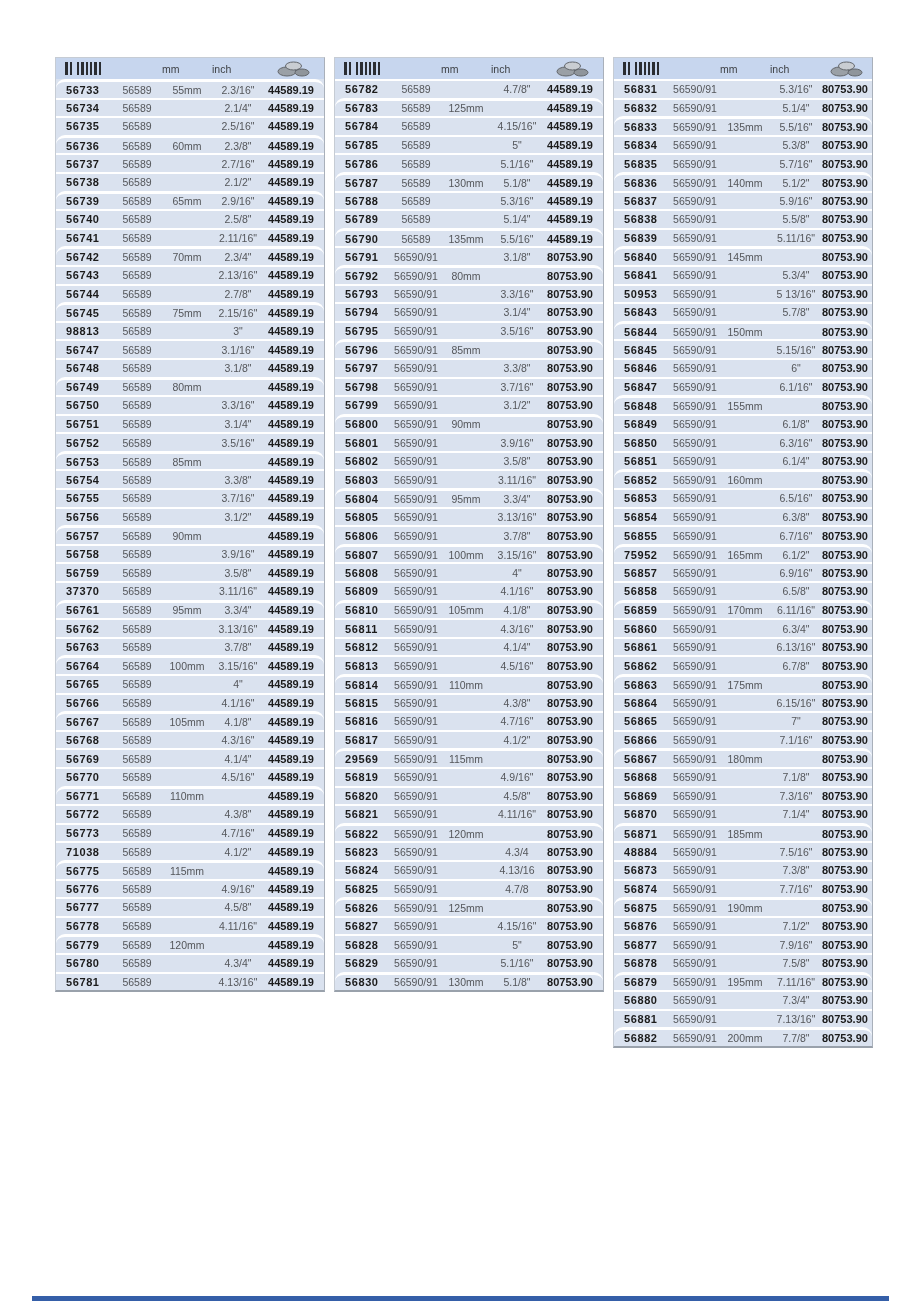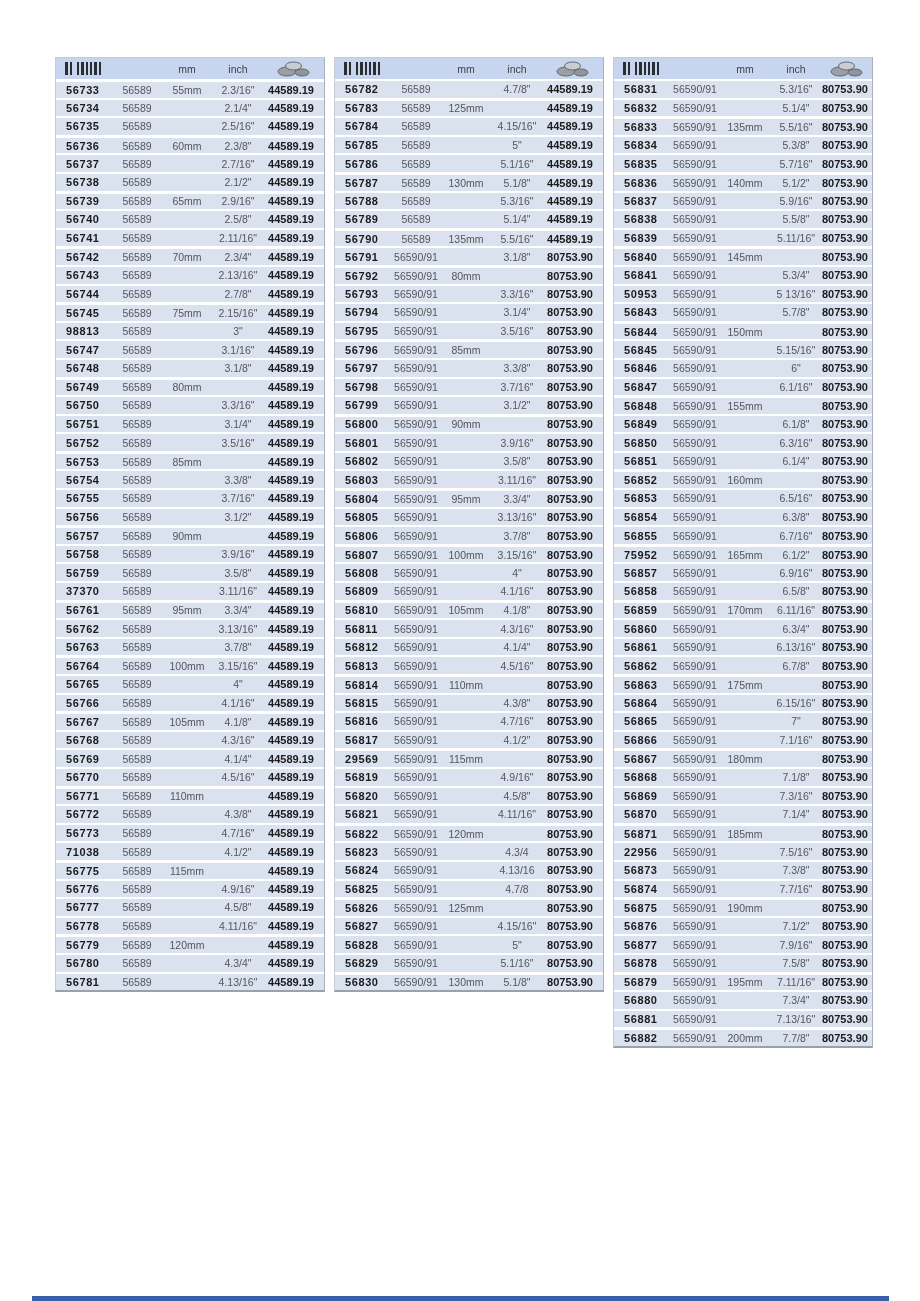--- a/index.html
+++ b/index.html
@@ -10,30 +10,30 @@
   .tables{position:absolute;top:57px;left:55px;display:flex;gap:9px;align-items:flex-start;}
   .table{
     width:270px;box-sizing:border-box;background:#dae2ef;
     border:1px solid #c6ccd4;border-right-color:#a9b0ba;border-bottom:2px solid #99a1ab;
   }
   .table:nth-child(3){width:260px;}
   .thead{
     height:21px;background:#c7d6ee;display:grid;
     grid-template-columns:56px 50px 50px 52px 1fr;align-items:center;
   }
-  .thead .h{font-size:10.5px;color:#3c3f43;text-align:center;}
+  .thead .h{font-size:10.5px;color:#3c3f43;text-align:left;}
   .thead .icon-cell{display:flex;align-items:center;}
   .thead .icon-cell.left{padding-left:9px;}
   .thead .icon-cell.right{justify-content:center;}
   .row{
     display:grid;grid-template-columns:56px 50px 50px 52px 1fr;
     height:18.6px;box-sizing:border-box;border-top:2px solid #ffffff;
     align-items:center;background:#dae2ef;
   }
-  .row.grp{border-top-width:3px;}
+  .row.grp{border-top-width:3px;border-radius:9px;}
   .cell{white-space:nowrap;overflow:hidden;}
   .c-code{font-weight:bold;font-size:11px;color:#1b1b1b;padding-left:10px;letter-spacing:0.6px;}
   .c-type{font-size:10.5px;color:#54565a;text-align:center;}
   .c-mm{font-size:10.5px;color:#54565a;text-align:center;}
   .c-inch{font-size:10.5px;color:#54565a;text-align:center;}
   .c-price{font-weight:bold;font-size:11px;color:#1b1b1b;text-align:right;padding-right:10px;}
   .footer-bar{position:absolute;left:32px;right:31px;bottom:0;height:5px;background:#355fa8;}
 </style>
 </head>
 <body>
@@ -1097,21 +1097,21 @@
           <div class="cell c-price">80753.90</div>
         </div>
         <div class="row grp">
           <div class="cell c-code">56871</div>
           <div class="cell c-type">56590/91</div>
           <div class="cell c-mm">185mm</div>
           <div class="cell c-inch"></div>
           <div class="cell c-price">80753.90</div>
         </div>
         <div class="row">
-          <div class="cell c-code">22956</div>
+          <div class="cell c-code">48884</div>
           <div class="cell c-type">56590/91</div>
           <div class="cell c-mm"></div>
           <div class="cell c-inch">7.5/16"</div>
           <div class="cell c-price">80753.90</div>
         </div>
         <div class="row">
           <div class="cell c-code">56873</div>
           <div class="cell c-type">56590/91</div>
           <div class="cell c-mm"></div>
           <div class="cell c-inch">7.3/8"</div>

